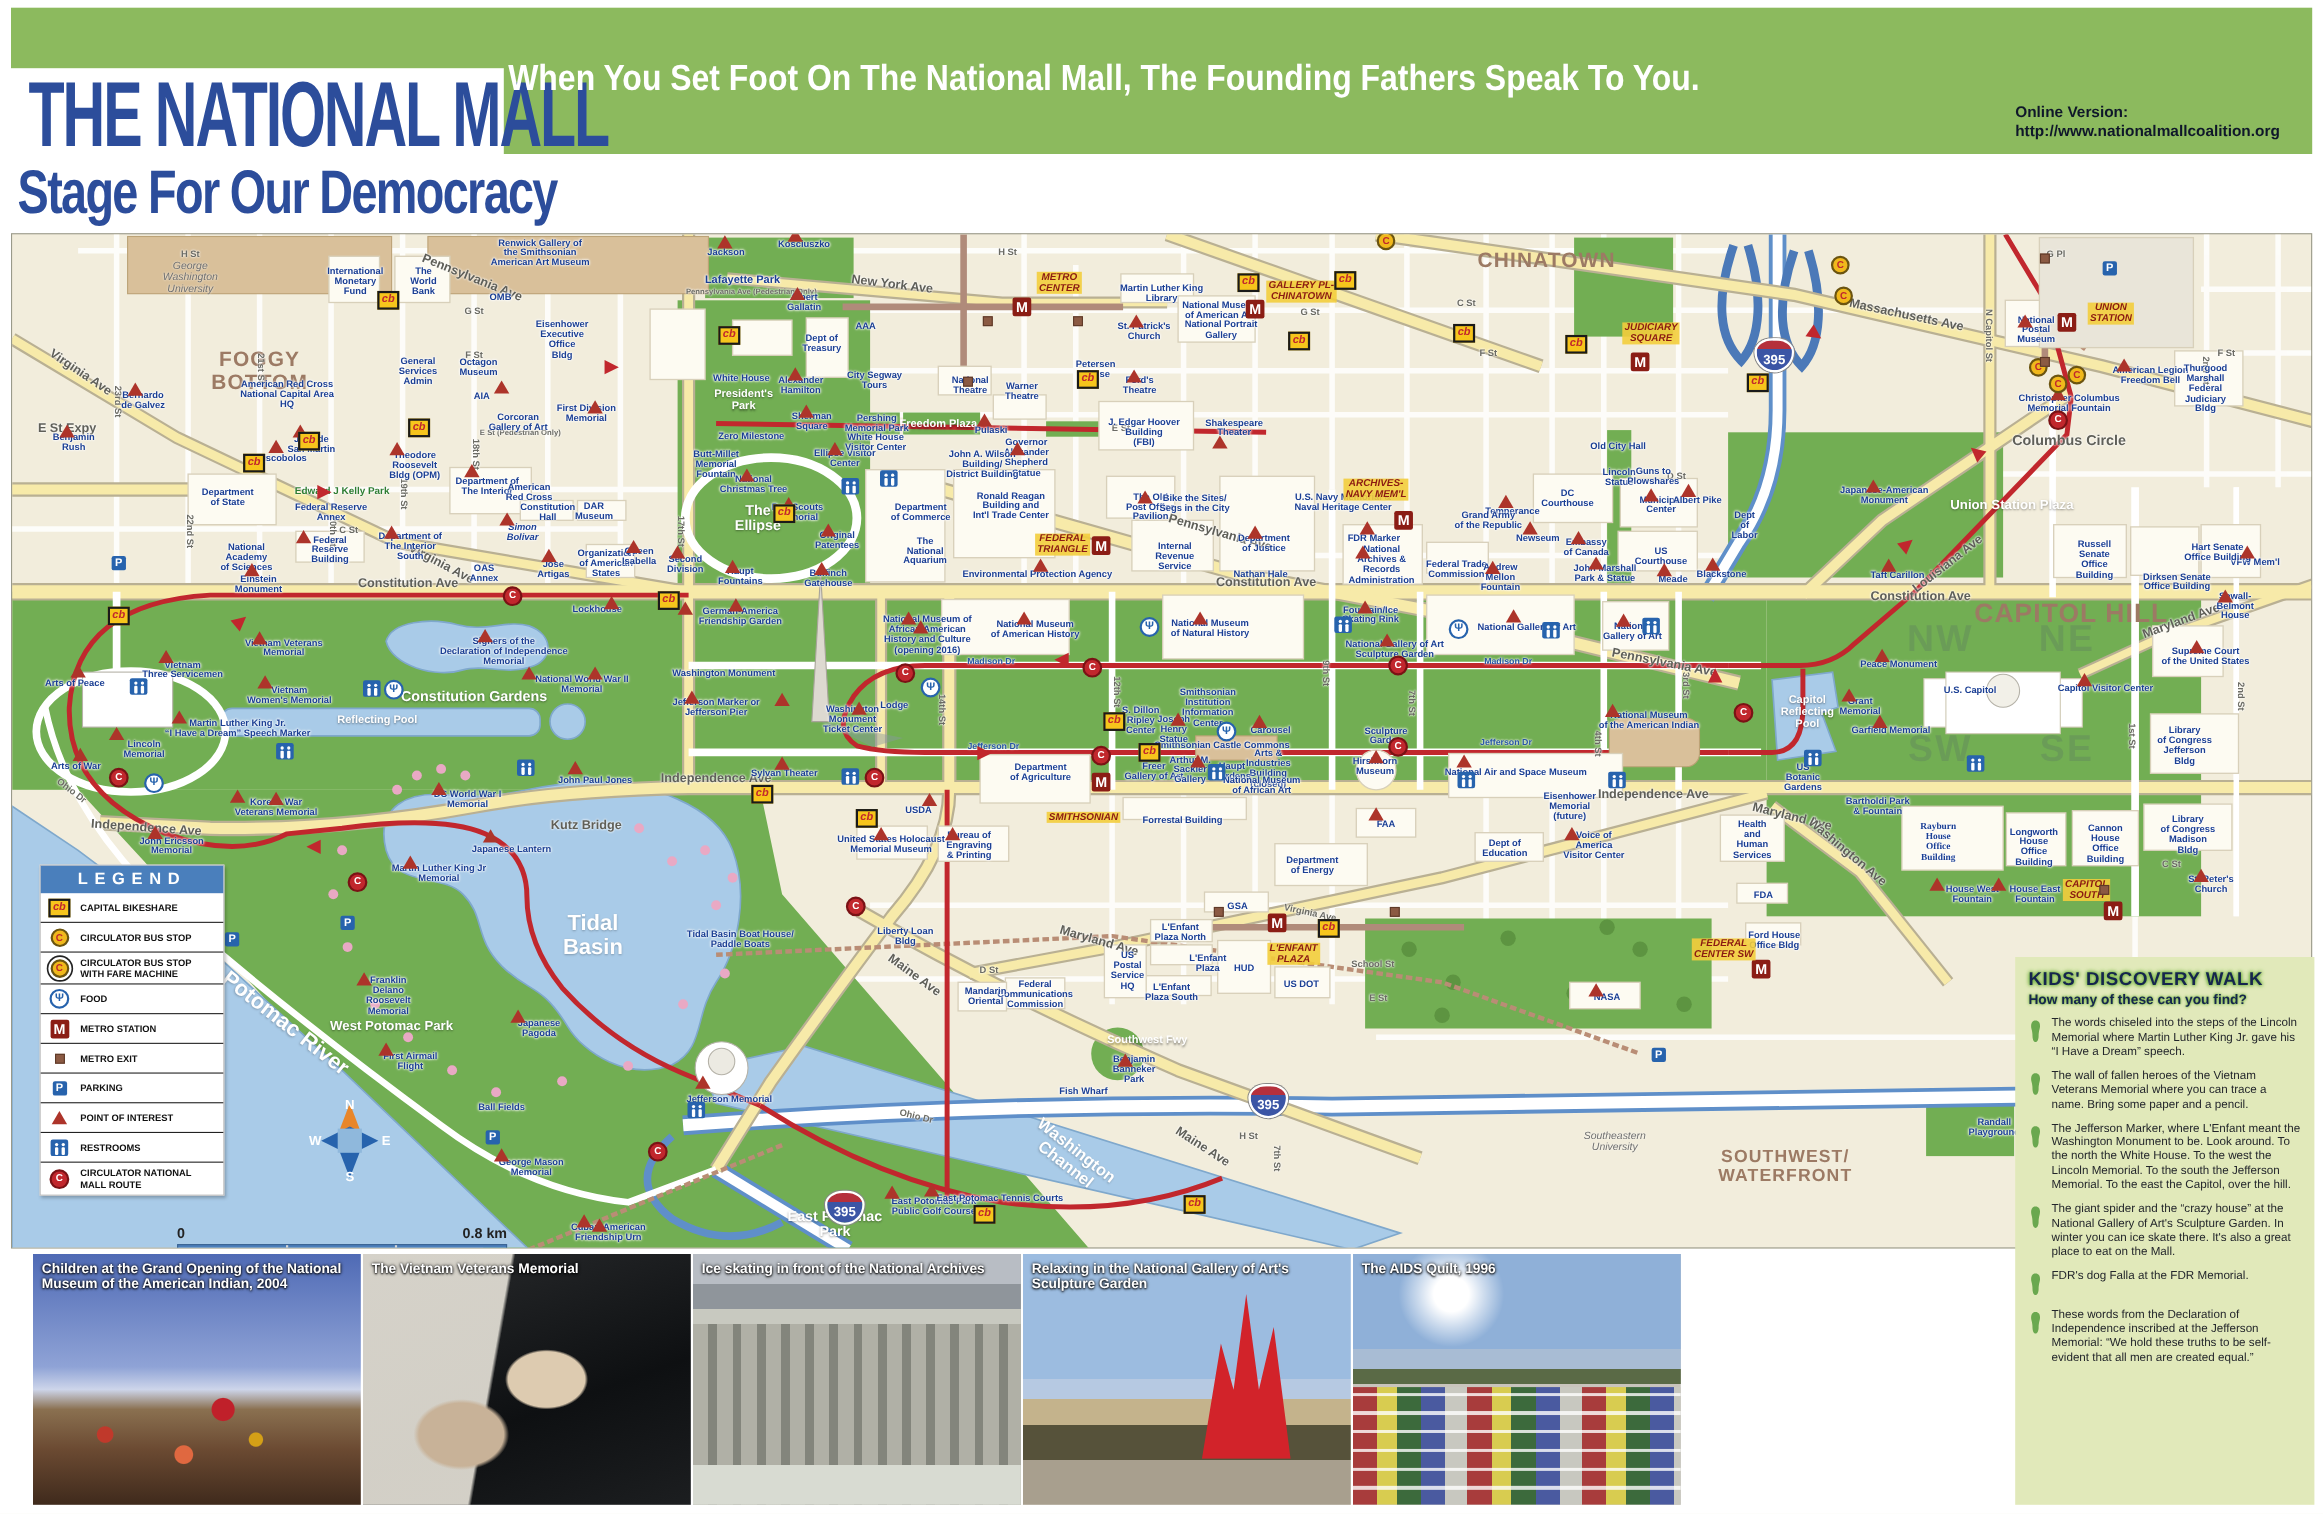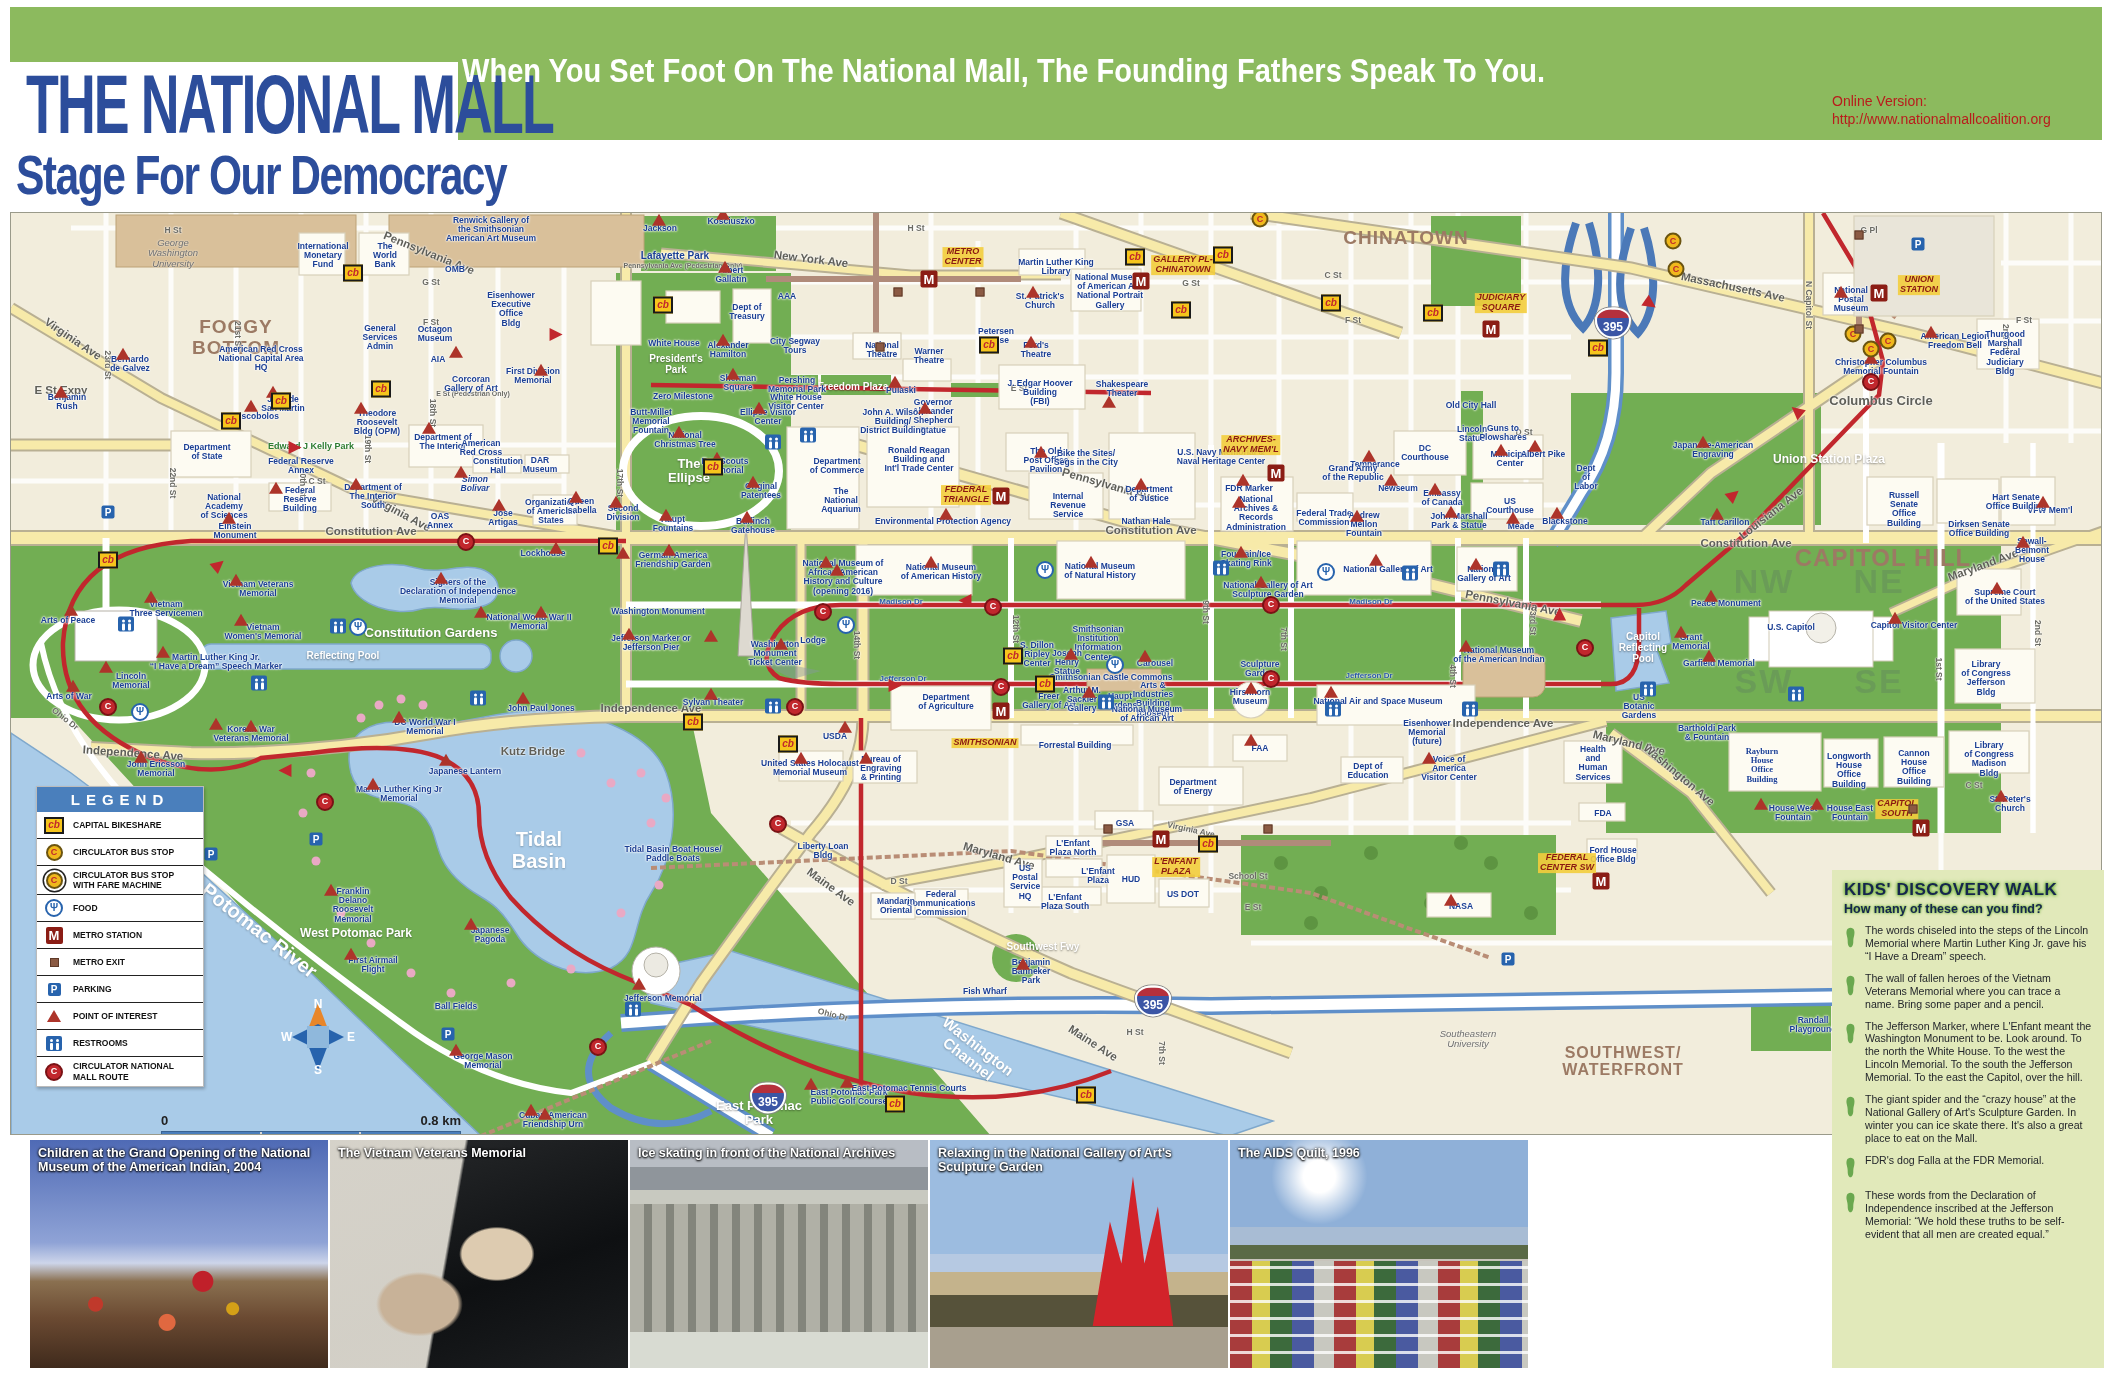--- a/index.html
+++ b/index.html
@@ -7,21 +7,21 @@
 
   
   #banner{position:absolute;left:10px;top:7px;width:2092px;height:133px;background:#8cba5e;}
   #title-notch{position:absolute;left:10px;top:62px;width:448px;height:78px;background:#fff;}
   #main-title{position:absolute;left:26px;top:56px;color:#2c4d9b;font-weight:bold;font-size:84px;
     letter-spacing:-3px;transform:scaleX(.64);transform-origin:left top;white-space:nowrap;}
   #sub-title{position:absolute;left:16px;top:142px;color:#2c4d9b;font-weight:bold;font-size:56px;
     letter-spacing:-2px;transform:scaleX(.76);transform-origin:left top;white-space:nowrap;}
   #tagline{position:absolute;left:462px;top:52px;color:#fff;font-weight:bold;font-size:33px;
     transform:scaleX(.88);transform-origin:left top;white-space:nowrap;}
-  #online{position:absolute;left:1832px;top:92px;color:#b91c1c;font-weight:normal;font-size:14px;line-height:1.3;}
+  #online{position:absolute;left:1832px;top:92px;color:#0f172a;font-weight:bold;font-size:14px;line-height:1.3;}
 
   
   #map{position:absolute;left:10px;top:212px;width:2092px;height:923px;background:#f2eddc;
        border:1px solid #9a9a8a;box-sizing:border-box;overflow:hidden;}
   #map svg{position:absolute;left:0;top:0;}
   #map-items{position:absolute;left:0;top:0;width:100%;height:100%;}
   .lbl{position:absolute;transform:translate(-50%,-50%);white-space:pre-line;text-align:center;
        line-height:1.08;font-weight:bold;pointer-events:none;}
   .k-p{color:#1b3f94;font-size:8.5px;text-shadow:0 0 2px #fff,0 0 2px #fff,0 0 3px #fff;}
   .k-g{color:#2e7d32;font-size:9px;text-shadow:0 0 2px #fff,0 0 2px #fff;}
@@ -753,21 +753,21 @@
         <div class="lbl k-p" style="left: 1554px; top: 309px; transform: translate(-50%, -50%);">Blackstone</div>
         <div class="lbl k-p" style="left: 1575px; top: 265px; transform: translate(-50%, -50%);">Dept
 of
 Labor</div>
         <div class="lbl k-p" style="left: 1460px; top: 193px; transform: translate(-50%, -50%);">Old City Hall</div>
         <div class="lbl k-p" style="left: 1461px; top: 221px; transform: translate(-50%, -50%);">Lincoln
 Statue</div>
         <div class="lbl k-p" style="left: 1492px; top: 220px; transform: translate(-50%, -50%);">Guns to
 Plowshares</div>
         <div class="lbl k-p" style="left: 1702px; top: 237px; transform: translate(-50%, -50%);">Japanese-American
-Engraving</div>
+Monument</div>
         <div class="lbl k-p" style="left: 1714px; top: 310px; transform: translate(-50%, -50%);">Taft Carillon</div>
         <div class="lbl k-p" style="left: 1840px; top: 87px; transform: translate(-50%, -50%);">National
 Postal
 Museum</div>
         <div class="lbl k-p" style="left: 1944px; top: 128px; transform: translate(-50%, -50%);">American Legion
 Freedom Bell</div>
         <div class="lbl k-p" style="left: 1994px; top: 140px; transform: translate(-50%, -50%);">Thurgood
 Marshall
 Federal
 Judiciary

